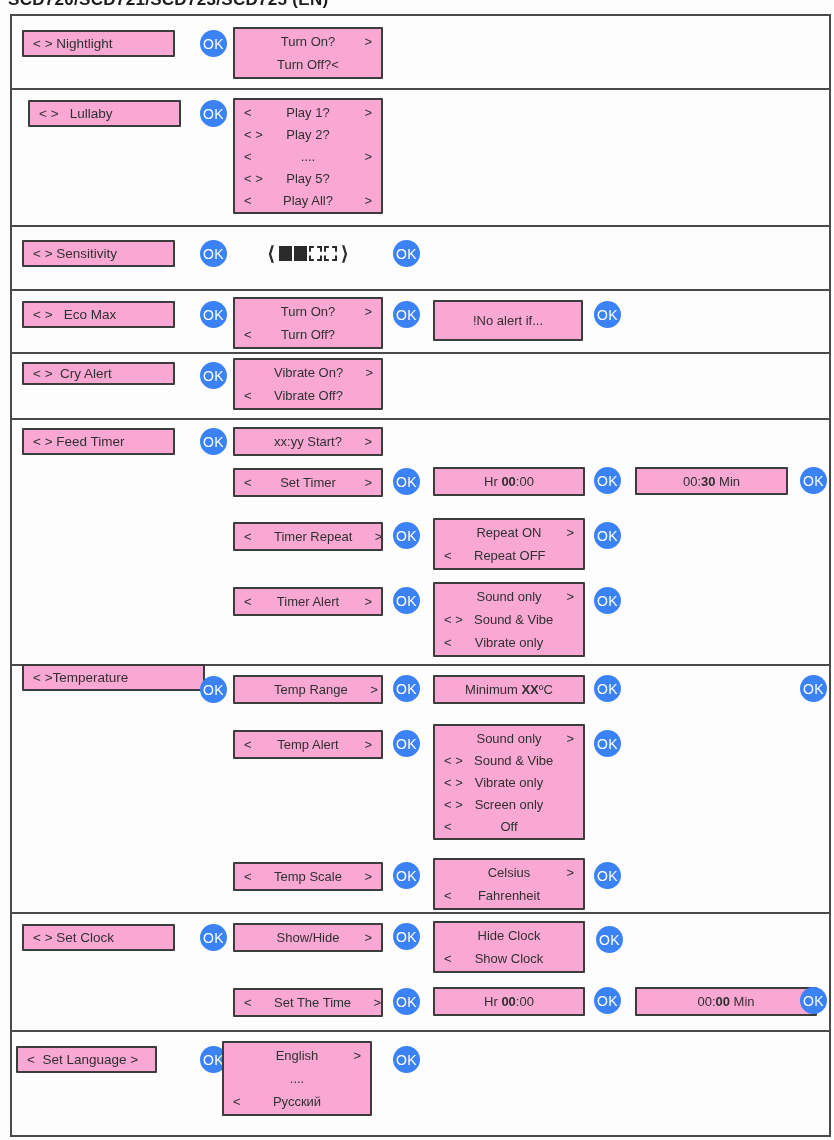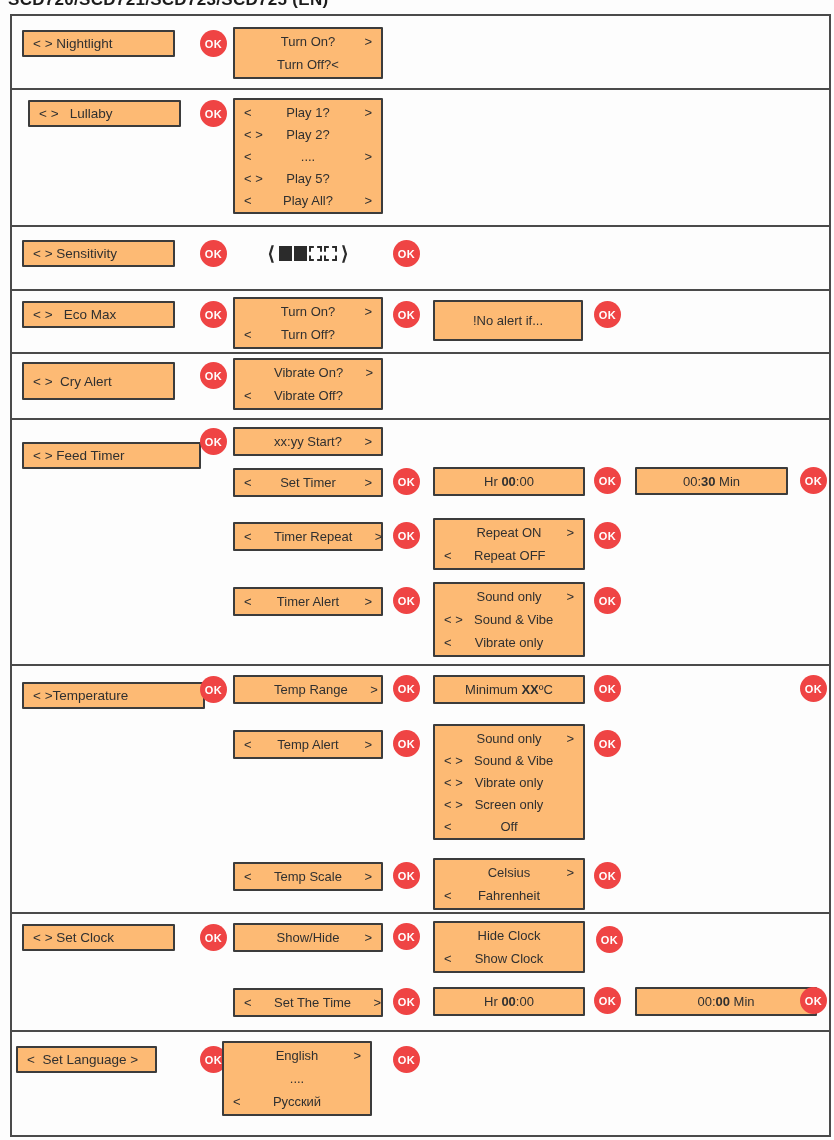--- a/index.html
+++ b/index.html
@@ -3,35 +3,35 @@
 <meta charset="utf-8">
 <style>
   *{margin:0;padding:0;box-sizing:border-box}
   html,body{background:#fff}
   #canvas{position:relative;width:834px;height:1140px;overflow:hidden;background:#fdfdfd;
           font-family:"Liberation Sans",sans-serif;color:#303030}
   .title{position:absolute;left:8px;top:-10px;font-size:17px;font-weight:bold;letter-spacing:.3px;
          color:#1c1c1c;white-space:pre}
   .frame{position:absolute;left:10px;top:14px;width:821px;height:1123px;border:2px solid #4a4a4a}
   .hrline{position:absolute;left:10px;width:821px;height:2px;background:#4a4a4a}
-  .box{position:absolute;border:2px solid #3c3c3c;background:#fdba74;border-radius:1px}
+  .box{position:absolute;border:2px solid #3c3c3c;background:#f9a8d4;border-radius:1px}
   .menu{display:flex;align-items:center;white-space:pre;padding-left:9px;font-size:13.5px}
   .scr{display:flex;flex-direction:column;justify-content:center;padding:1px 0}
   .line{display:grid;grid-template-columns:30px 1fr 30px;align-items:center;height:23px;
         padding:0 9px;font-size:13px}
   .compact .line{height:22px}
   .l{text-align:left;white-space:pre}
   .c{text-align:center;white-space:pre}
   .r{text-align:right;white-space:pre}
   .one{display:flex;align-items:center}
   .one .line{width:100%}
   .cline{width:100%;text-align:center;font-size:13px;white-space:pre}
   .cline b{font-weight:bold}
-  .ok{position:absolute;width:27px;height:27px;border-radius:50%;background:#ef4444;color:#fff;
-      display:flex;align-items:center;justify-content:center;font-size:11px;font-weight:bold;
+  .ok{position:absolute;width:27px;height:27px;border-radius:50%;background:#3b82f6;color:#fff;
+      display:flex;align-items:center;justify-content:center;font-size:14px;font-weight:normal;
       letter-spacing:.4px}
   .ind{position:absolute;display:flex;align-items:center;justify-content:center;
        font-size:19px;font-weight:bold;color:#2b2b2b}
   .segs{display:flex;gap:2px;margin:0 4px}
   .seg{width:13px;height:15px;border:2px dashed #2b2b2b}
   .seg.f{background:#2b2b2b;border-style:solid}
 </style>
 </head>
 <body>
 
@@ -120,36 +120,36 @@
         <span class="c">Turn Off?</span>
         <span class="r"></span>
       </div>
   </div>
   <div class="ok" style="left:393px;top:301px">OK</div>
   <div class="box one" style="left:433px;top:300px;width:150px;height:41px">
     <div class="cline">!No alert if...</div>
   </div>
   <div class="ok" style="left:594px;top:301px">OK</div>
 
-  <div class="box menu" style="left:22px;top:362px;width:153px;height:38px">&lt; &gt;  Cry Alert</div>
+  <div class="box menu" style="left:22px;top:362px;width:153px;height:23px">&lt; &gt;  Cry Alert</div>
   <div class="ok" style="left:200px;top:362px">OK</div>
   <div class="box scr" style="left:233px;top:358px;width:150px;height:52px">
     <div class="line">
         <span class="l"></span>
         <span class="c">Vibrate On?</span>
         <span class="r">&gt;</span>
       </div>
     <div class="line">
         <span class="l">&lt;</span>
         <span class="c">Vibrate Off?</span>
         <span class="r"></span>
       </div>
   </div>
 
-  <div class="box menu" style="left:22px;top:442px;width:179px;height:27px">&lt; &gt; Feed Timer</div>
+  <div class="box menu" style="left:22px;top:428px;width:153px;height:27px">&lt; &gt; Feed Timer</div>
   <div class="ok" style="left:200px;top:428px">OK</div>
   <div class="box one" style="left:233px;top:427px;width:150px;height:29px">
     <div class="line">
         <span class="l"></span>
         <span class="c">xx:yy Start?</span>
         <span class="r">&gt;</span>
       </div>
   </div>
 
   <div class="box one" style="left:233px;top:468px;width:150px;height:29px">
@@ -211,21 +211,21 @@
         <span class="r"></span>
       </div>
     <div class="line">
         <span class="l">&lt;</span>
         <span class="c">Vibrate only</span>
         <span class="r"></span>
       </div>
   </div>
   <div class="ok" style="left:594px;top:587px">OK</div>
 
-  <div class="box menu" style="left:22px;top:682px;width:183px;height:27px">&lt; &gt;Temperature</div>
+  <div class="box menu" style="left:22px;top:664px;width:183px;height:27px">&lt; &gt;Temperature</div>
   <div class="ok" style="left:200px;top:676px">OK</div>
   <div class="box one" style="left:233px;top:675px;width:150px;height:29px">
     <div class="line">
         <span class="l"></span>
         <span class="c">Temp Range</span>
         <span class="r">&gt;</span>
       </div>
   </div>
   <div class="ok" style="left:393px;top:675px">OK</div>
   <div class="box one" style="left:433px;top:675px;width:152px;height:29px">

